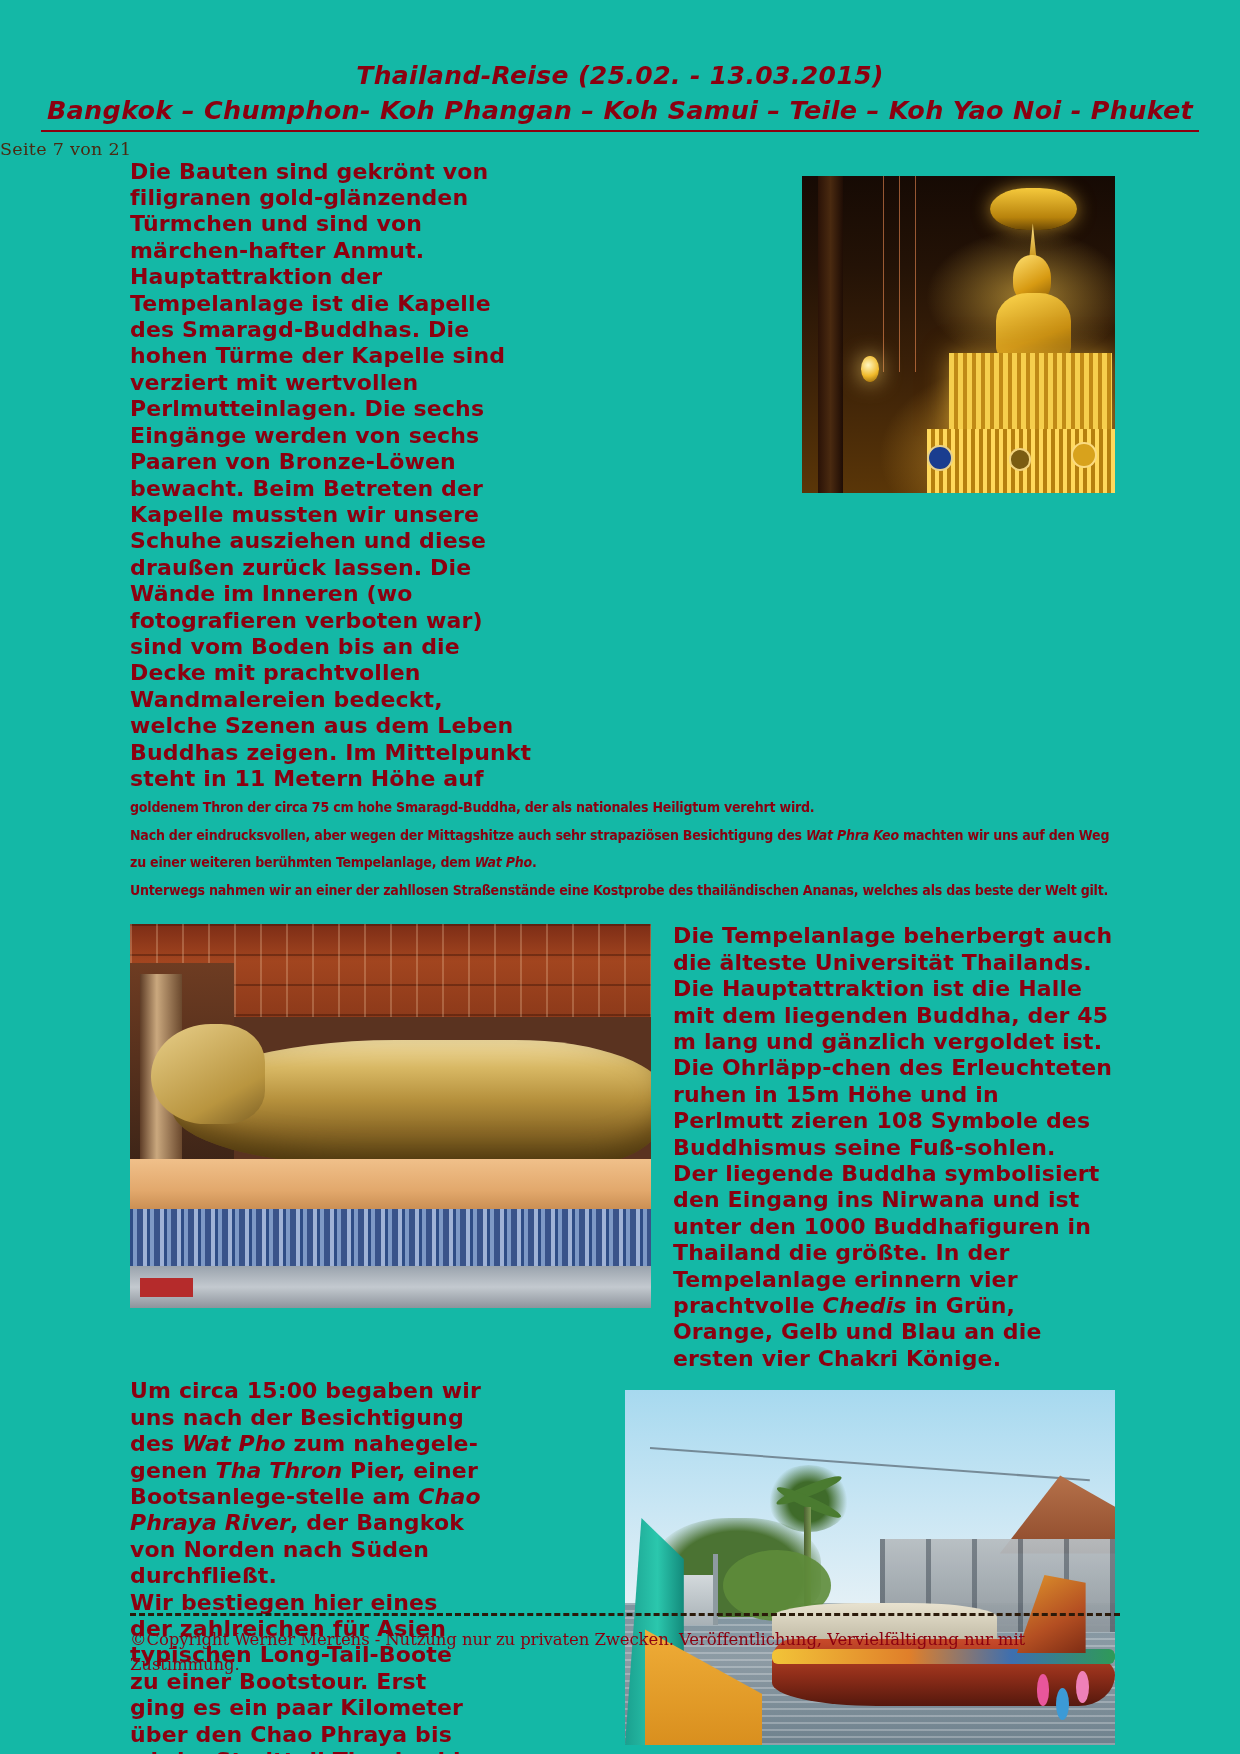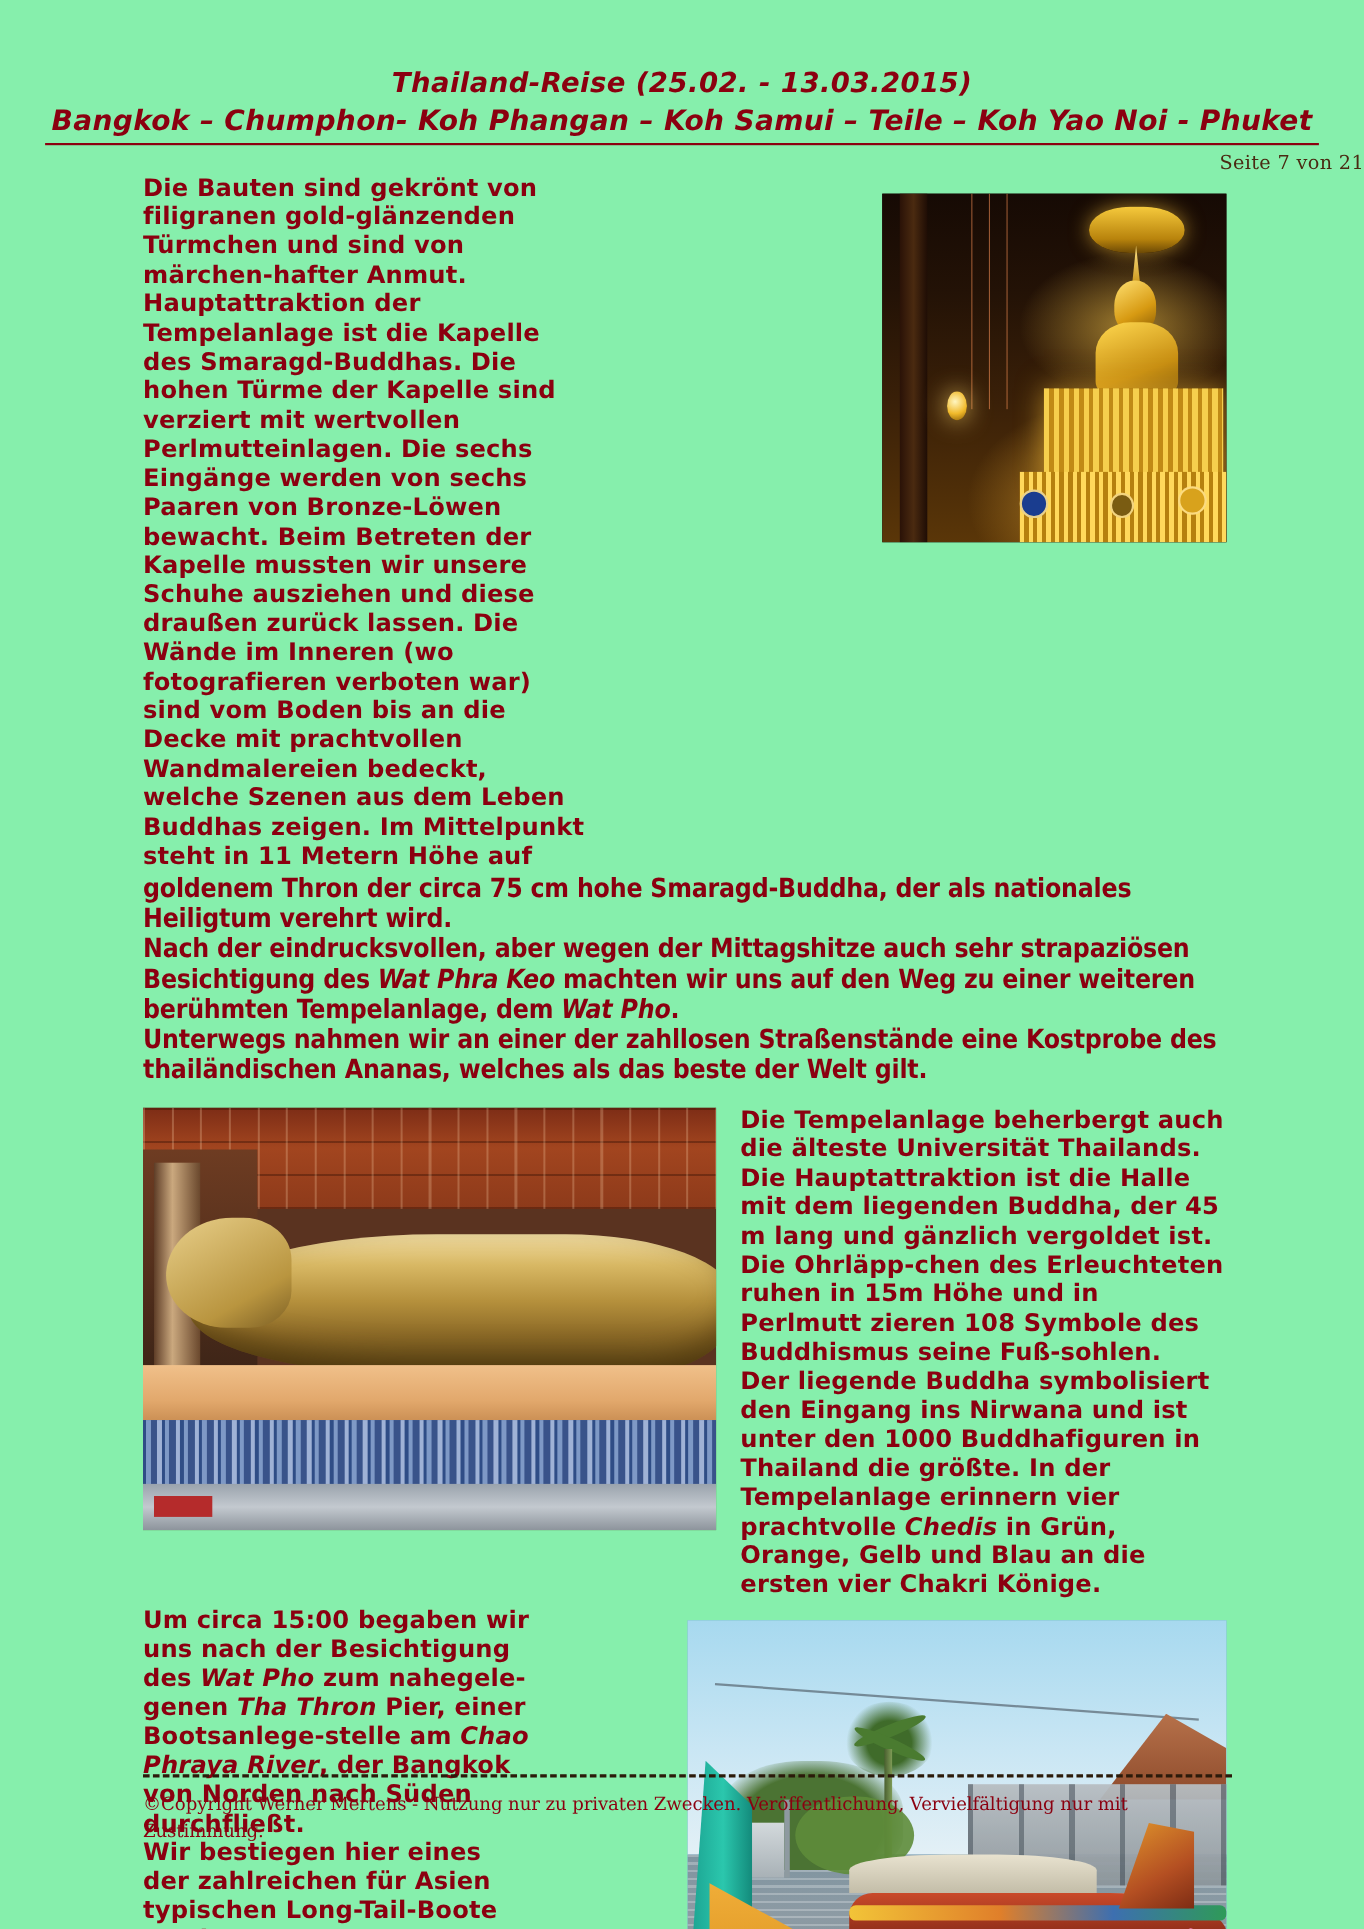--- a/index.html
+++ b/index.html
@@ -10,21 +10,21 @@
     width: 1240px;
     height: 1754px;
     background: #fcfac8;
     font-family: "DejaVu Sans", sans-serif;
     overflow: hidden;
     position: relative;
   }
   .page {
     position: absolute;
     inset: 0;
-    background: #86efac;
+    background: #14b8a6;
   }
 
   
   .header {
     padding-top: 62px;
     text-align: center;
   }
   .title-line1 {
     font-family: "DejaVu Sans", sans-serif;
     font-style: italic;
@@ -41,21 +41,20 @@
     font-size: 25.5px;
     color: #8b0010;
     letter-spacing: 0.3px;
     line-height: 1.25;
     margin-top: 4px;
     display: inline-block;
     border-bottom: 2px solid #8b0010;
     padding: 0 6px 3px 6px;
   }
   .page-num {
-    text-align: right;
     margin-top: 7px;
     font-family: "DejaVu Serif", serif;
     font-size: 17.5px;
     color: #4a2a12;
     letter-spacing: 0.3px;
   }
 
   
   .body-wrap {
     position: relative;
@@ -69,21 +68,21 @@
     font-weight: bold;
     font-size: 22px;
     line-height: 26.4px;
     color: #8b0010;
     letter-spacing: 0.15px;
   }
   
   .t-cond {
     font-family: "DejaVu Sans Condensed", "DejaVu Sans", sans-serif;
     font-weight: bold;
-    font-size: 24px;
+    font-size: 14px;
     line-height: 27.5px;
     color: #8b0010;
     letter-spacing: -0.2px;
     transform-origin: left center;
   }
   .t-cond i, .t-round i {
     font-style: italic;
   }
 
   

